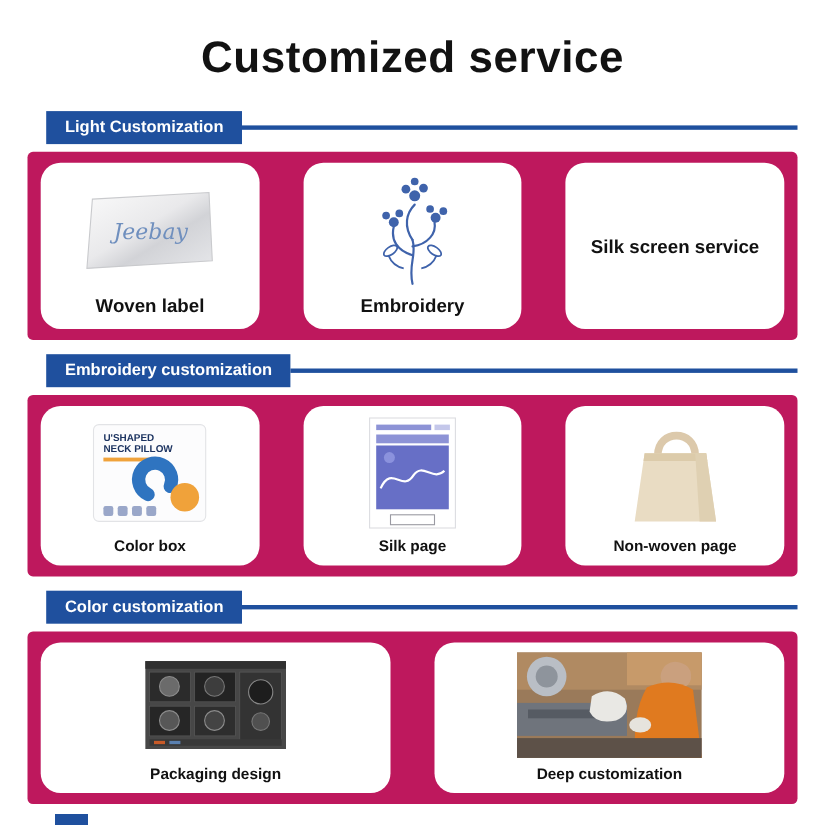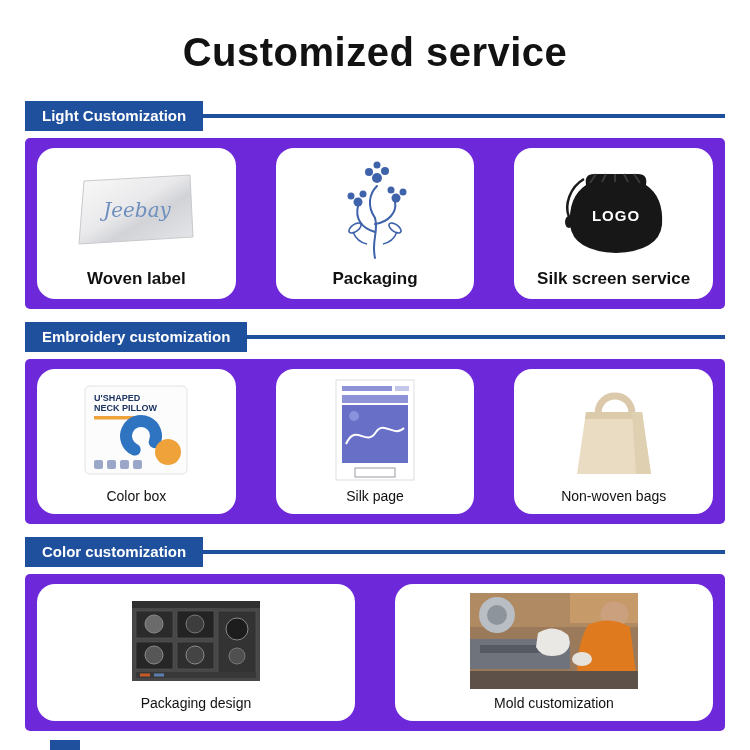--- a/index.html
+++ b/index.html
@@ -8,42 +8,42 @@
     font-family:"Liberation Sans", sans-serif;
   }
   .page { width:750px; height:750px; overflow:hidden; background:#ffffff; }
   .title {
     text-align:center; font-size:40px; font-weight:700; color:#121212;
     padding-top:30px; letter-spacing:0.5px;
   }
   .sections { padding:0 25px; }
   .section { margin-top:26px; }
   .section + .section { margin-top:13px; }
-  .section-header { display:flex; align-items:center; }
+  .section-header { display:flex; align-items:center;margin-left:17px; }
   .section-tab {
     background:#1f509e; color:#ffffff; font-size:15px; font-weight:700;
     padding:6px 17px 7px; white-space:nowrap;
   }
   .section-line { flex:1; height:4px; background:#1f509e; }
   .section-body {
-    margin-top:7px; background:#6d28d9; border-radius:5px;
+    margin-top:7px; background:#be185d; border-radius:5px;
     padding:10px 12px; display:flex; gap:40px;
   }
   .card {
     flex:1; background:#ffffff; border-radius:18px;
     display:flex; flex-direction:column; align-items:center; justify-content:center;
     padding:8px 6px 10px;
   }
   .card-img { display:flex; align-items:center; justify-content:center; }
   .s1 .card-img { height:108px; }
   .s2 .card-img { height:106px; }
   .s3 .card-img { height:98px; }
   .card-label { color:#111111; margin-top:5px; text-align:center; }
   .s1 .card-label { font-size:17px; font-weight:600;text-align:right; }
-  .s2 .card-label, .s3 .card-label { font-size:14px; font-weight:400; }
+  .s2 .card-label, .s3 .card-label { font-size:14px; font-weight:700; }
   .partial-tab { margin:9px 0 0 25px; width:30px; height:46px; background:#1f509e; }
 </style>
 </head>
 <body>
 
 <div class="page">
 
   <div class="title">Customized service</div>
 
   <div class="sections">
@@ -97,33 +97,24 @@
                 <circle cx="67" cy="32" r="3.5"></circle>
               </g>
               <g fill="none" stroke="#3f63ab" stroke-width="1.6">
                 <path d="M43 86 q -10 -2 -14 -12"></path>
                 <path d="M59 86 q 10 -2 14 -12"></path>
                 <ellipse cx="31" cy="70" rx="7" ry="3.5" transform="rotate(-35 31 70)"></ellipse>
                 <ellipse cx="71" cy="70" rx="7" ry="3.5" transform="rotate(35 71 70)"></ellipse>
               </g>
             </svg>
           </div>
-          <div class="card-label">Packaging</div>
-        </div>
-
-        <div class="card">
-          <div class="card-img">
-            <svg width="124" height="98" viewBox="0 0 124 98">
-              <path d="M32 18 C 18 26 12 44 17 56" fill="none" stroke="#1a1a1a" stroke-width="2.5"></path>
-              <ellipse cx="17" cy="61" rx="4" ry="6" fill="#1a1a1a"></ellipse>
-              <path d="M34 24 Q 32 13 42 13 L 86 13 Q 96 13 94 24 Q 112 36 110 64 Q 107 90 64 92 Q 21 90 18 64 Q 16 36 34 24 Z" fill="#171717"></path>
-              <path d="M38 22 L 44 13 M 50 21 L 54 13 M 63 21 L 63 13 M 76 21 L 72 13 M 88 22 L 82 13" stroke="#3a3a3a" stroke-width="2" fill="none"></path>
-              <text x="64" y="60" text-anchor="middle" fill="#ffffff" font-size="15" font-weight="bold" letter-spacing="1">LOGO</text>
-            </svg>
-          </div>
+          <div class="card-label">Embroidery</div>
+        </div>
+
+        <div class="card">
           <div class="card-label">Silk screen service</div>
         </div>
 
       </div>
     </div>
 
     <div class="section s2">
       <div class="section-header">
         <div class="section-tab">
           <span>Embroidery customization</span>
@@ -170,21 +161,21 @@
 
         <div class="card">
           <div class="card-img">
             <svg width="106" height="100" viewBox="0 0 106 100">
               <path d="M37 34 C 37 10 71 10 71 34" fill="none" stroke="#dcc9ab" stroke-width="7"></path>
               <path d="M25 32 L 81 32 L 90 94 L 16 94 Z" fill="#e9dcc3"></path>
               <path d="M25 32 L 81 32 L 82 39 L 24 39 Z" fill="#dccbaa"></path>
               <path d="M81 32 L 90 94 L 75 94 L 71 32 Z" fill="#dfd0b2"></path>
             </svg>
           </div>
-          <div class="card-label">Non-woven bags</div>
+          <div class="card-label">Non-woven page</div>
         </div>
 
       </div>
     </div>
 
     <div class="section s3">
       <div class="section-header">
         <div class="section-tab">
           <span>Color customization</span>
         </div>
@@ -226,21 +217,21 @@
               <circle cx="27" cy="22" r="10" fill="#8e949c"></circle>
               <rect x="0" y="46" width="100" height="30" fill="#6f747c"></rect>
               <rect x="10" y="52" width="80" height="8" fill="#565b63"></rect>
               <path d="M68 40 q 16 -10 30 2 q 6 14 -8 20 q -18 4 -24 -8 z" fill="#e9e8e4"></path>
               <path d="M150 10 a 12 12 0 0 1 2 22 l -14 2 a 12 12 0 0 1 12 -24 z" fill="#caa07e"></path>
               <path d="M118 32 q 22 -10 42 2 L 168 96 L 108 96 q -4 -40 10 -64 z" fill="#e07a1f"></path>
               <ellipse cx="112" cy="66" rx="10" ry="7" fill="#e6e3dd"></ellipse>
               <rect x="0" y="78" width="168" height="18" fill="#5d5148"></rect>
             </svg>
           </div>
-          <div class="card-label">Mold customization</div>
+          <div class="card-label">Deep customization</div>
         </div>
 
 
       </div>
     </div>
 
     <div class="partial-tab"></div>
 
   </div>
 </div>

